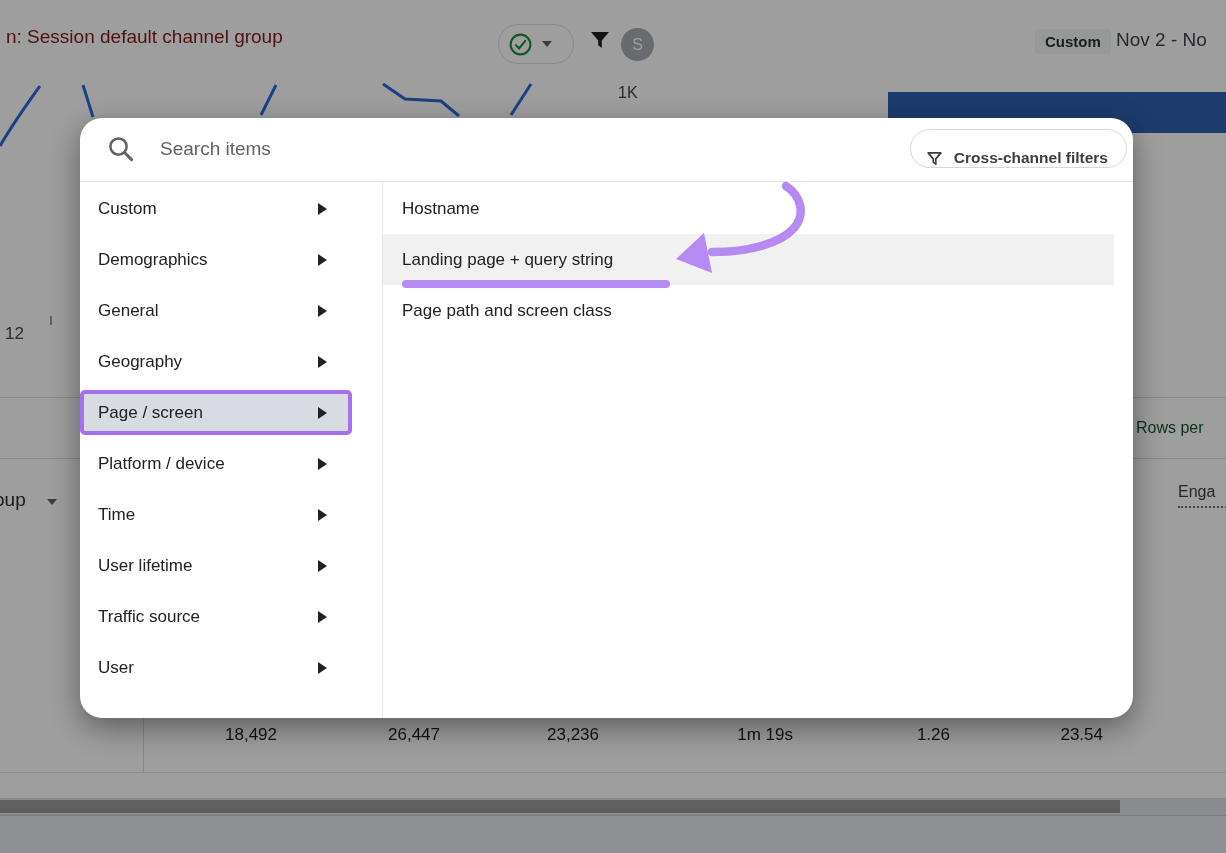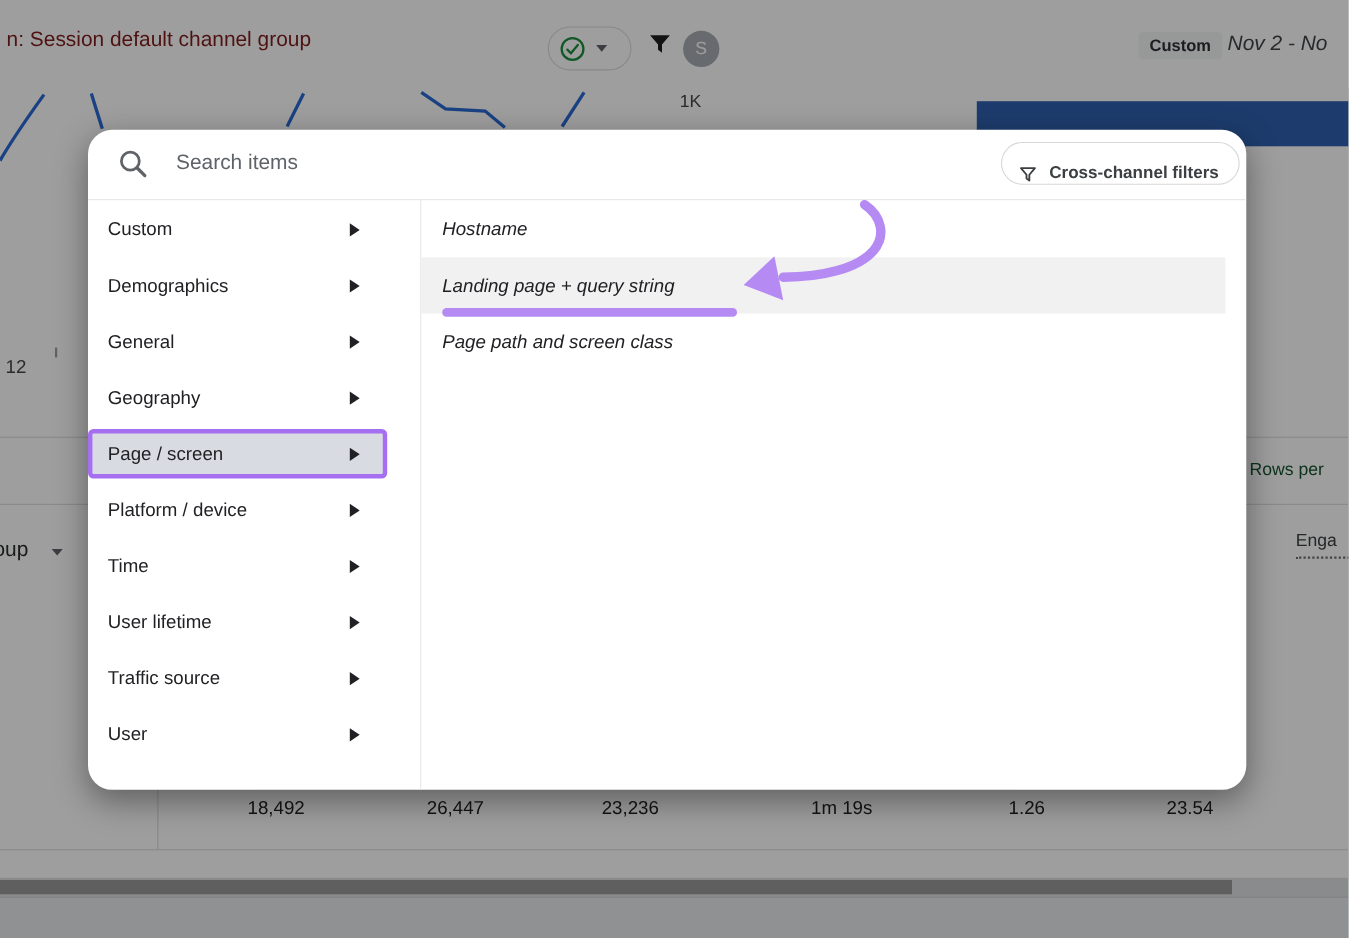--- a/index.html
+++ b/index.html
@@ -13,21 +13,21 @@
   .ga-title { position:absolute; left:6px; top:26px; font-size:19px; color:#7f1d1d; white-space:nowrap; }
   .verify-pill { position:absolute; left:498px; top:24px; width:76px; height:40px; border:1.5px solid #dadce0;
                  border-radius:20px; background:#fff; display:flex; align-items:center; padding:0 9px; gap:9px; }
   .caret-down { width:0; height:0; border-left:5.5px solid transparent; border-right:5.5px solid transparent;
                 border-top:6.5px solid #5f6368; }
   .hdr-funnel { position:absolute; left:588px; top:26px; }
   .avatar { position:absolute; left:621px; top:28px; width:33px; height:33px; border-radius:50%;
             background:#a7adb3; color:#fdfdfd; font-size:16px; display:flex; align-items:center; justify-content:center; }
   .date-preset { position:absolute; left:1035px; top:29px; background:#f4f5f6; border-radius:4px;
                  padding:4px 10px; font-size:15px; font-weight:bold; color:#2d3135; }
-  .date-range { position:absolute; left:1116px; top:29px; font-size:19px; color:#40454a; white-space:nowrap;font-style:italic; }
+  .date-range { position:absolute; left:1116px; top:29px; font-size:19px; color:#40454a; white-space:nowrap; }
 
   .chart-svg { position:absolute; left:0; top:80px; }
   .blue-rect { position:absolute; left:888px; top:92px; width:338px; height:41px; background:#3061b1; }
   .lbl-1k { position:absolute; left:618px; top:84px; font-size:16px; color:#444746; }
   .lbl-12 { position:absolute; left:5px; top:324px; font-size:17px; color:#444746; }
   .tick-12 { position:absolute; left:50px; top:316px; width:2px; height:9px; background:#9aa0a6; }
 
   .hline { position:absolute; left:0; width:1226px; height:1px; background:#dadce0; }
   .partial-group { position:absolute; left:-6px; top:489px; font-size:19px; color:#2a2d30; }
   .partial-group-caret { position:absolute; left:47px; top:499px; }
@@ -59,21 +59,21 @@
   .modal-body { position:absolute; left:0; top:64px; width:100%; height:536px; display:flex; }
   .menu-col { width:303px; border-right:1px solid #e6e6e6; padding-top:1px; }
   .menu-row { position:relative; height:51px; display:flex; align-items:center; justify-content:space-between;
               padding:0 55px 0 18px; font-size:17px; color:#202124; cursor:pointer; }
   .menu-label { position:relative; z-index:1; }
   .tri-right { position:relative; z-index:1; width:0; height:0; border-top:6.5px solid transparent;
                border-bottom:6.5px solid transparent; border-left:9px solid #202124; }
   .purple-box { position:absolute; left:0; top:3px; width:272px; height:45px; background:#d8dbe2;
                 border:4px solid #a66ef0; border-radius:5px; z-index:0; }
 
-  .list-col { flex:1; padding-top:1px; position:relative;font-style:italic; }
+  .list-col { flex:1; padding-top:1px; position:relative; }
   .list-row { height:51px; display:flex; align-items:center; padding-left:19px; font-size:17px; color:#202124; cursor:pointer; }
   .list-row.highlighted { background:#f1f1f2; margin-right:19px; }
   .purple-underline { position:absolute; left:322px; top:162px; width:268px; height:8px;
                       background:#b58af3; border-radius:4px; z-index:3; }
 
   
   .arrow-svg { position:absolute; left:0; top:0; width:1226px; height:853px; pointer-events:none; }
 </style>
 </head>
 <body>

